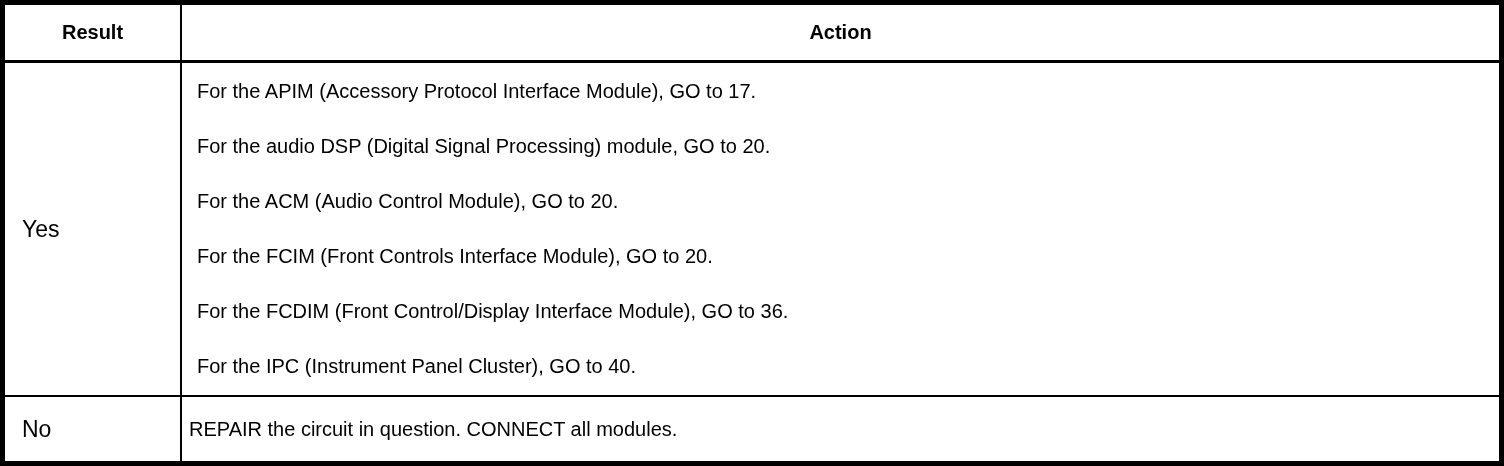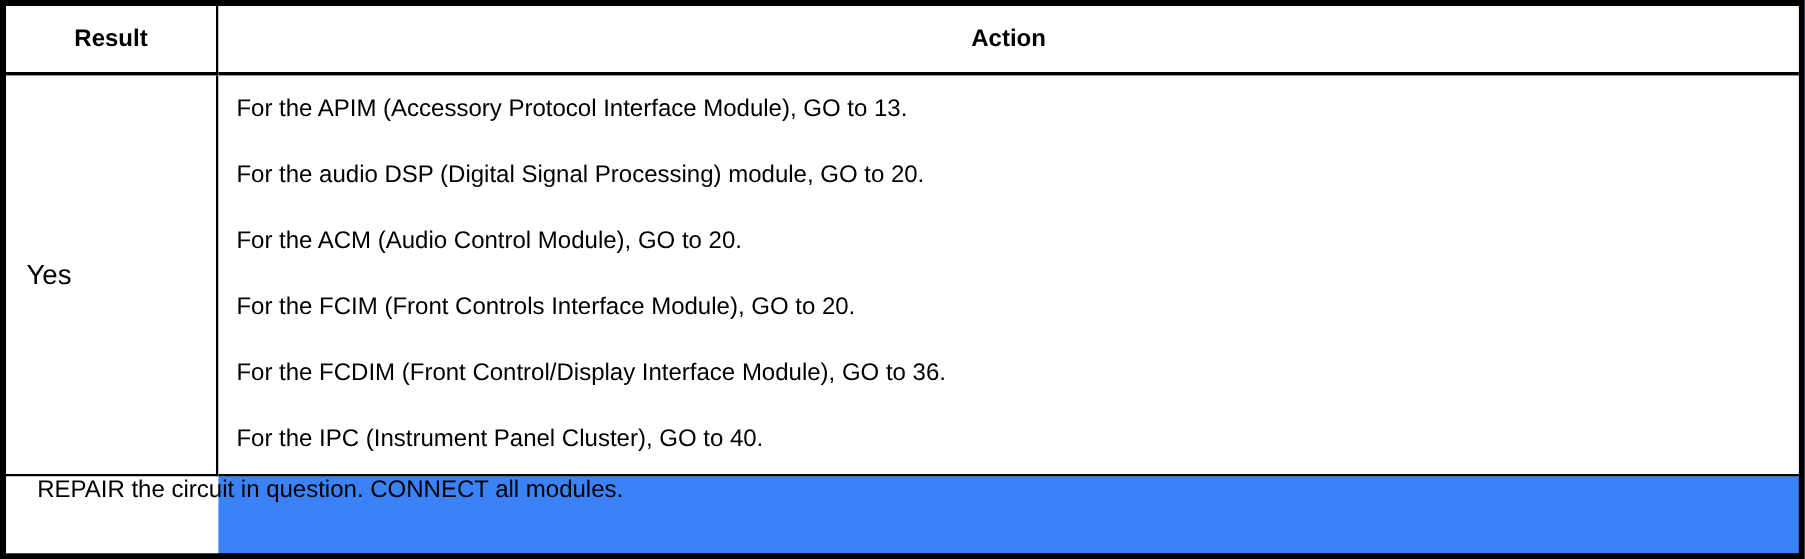--- a/index.html
+++ b/index.html
@@ -62,22 +62,23 @@
     flex-direction: column;
     justify-content: center;
   }
   .action-cell-multi p {
     margin: 0;
     font-size: 20px;
     line-height: 55px;
     white-space: nowrap;
   }
   .action-cell-single {
-    padding-left: 26px;
+    padding-left: 7px;
     display: flex;
+    align-items: center;
   }
   .action-cell-single p {
     margin: 0;
     font-size: 20px;
     white-space: nowrap;
   }
 </style>
 </head>
 <body>
 
@@ -88,26 +89,29 @@
       <span>Result</span>
     </div>
     <div class="cell header-cell">
       <span>Action</span>
     </div>
 
     <div class="cell result-cell col-divider row-divider">
       <span>Yes</span>
     </div>
     <div class="cell action-cell-multi row-divider">
-      <p>For the APIM (Accessory Protocol Interface Module), GO to 13.</p>
+      <p>For the APIM (Accessory Protocol Interface Module), GO to 17.</p>
       <p>For the audio DSP (Digital Signal Processing) module, GO to 20.</p>
       <p>For the ACM (Audio Control Module), GO to 20.</p>
       <p>For the FCIM (Front Controls Interface Module), GO to 20.</p>
       <p>For the FCDIM (Front Control/Display Interface Module), GO to 36.</p>
       <p>For the IPC (Instrument Panel Cluster), GO to 40.</p>
     </div>
 
+    <div class="cell result-cell col-divider">
+      <span>No</span>
+    </div>
     <div class="cell action-cell-single">
       <p>REPAIR the circuit in question. CONNECT all modules.</p>
     </div>
 
   </div>
 </div>
 
 </body></html>

